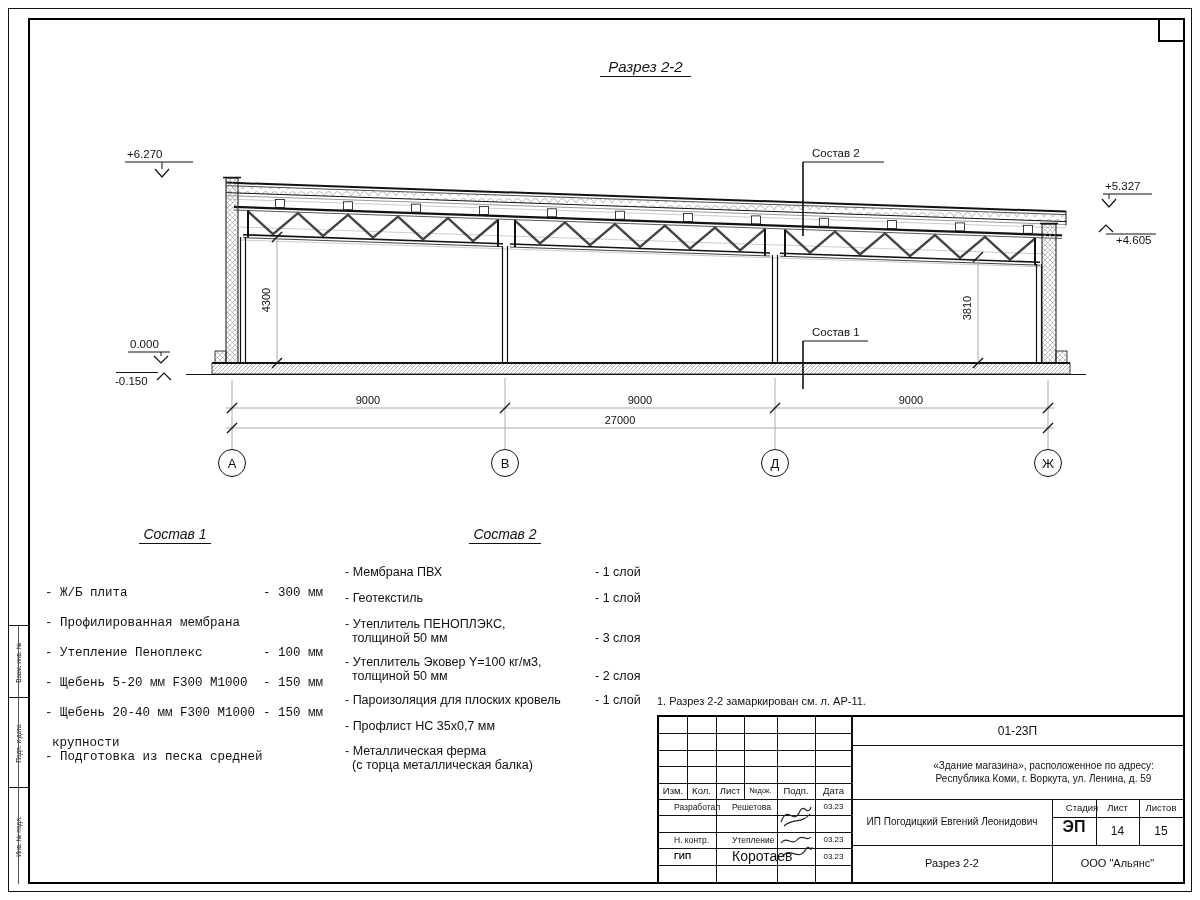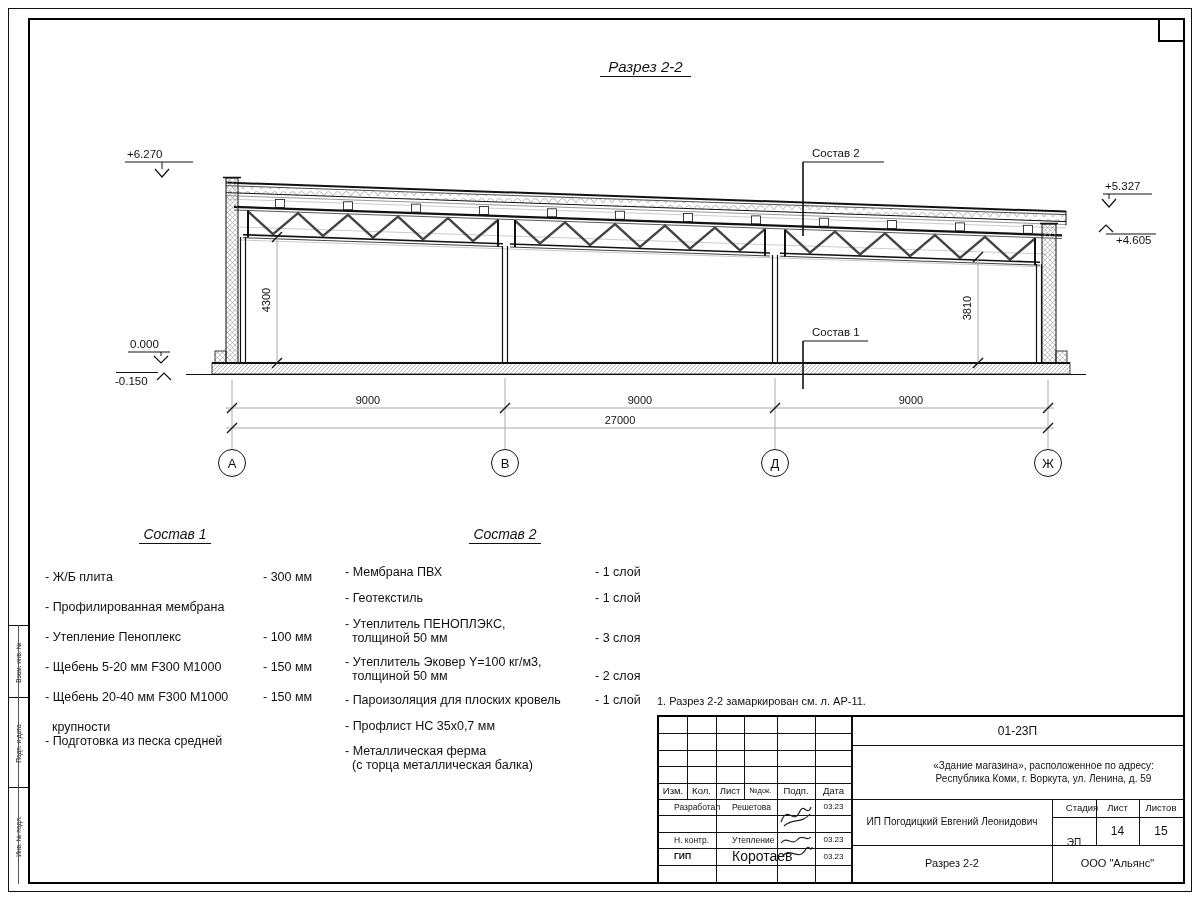--- a/index.html
+++ b/index.html
@@ -217,21 +217,21 @@
     <text x="232" y="467.5">А</text>
     <text x="505" y="467.5">В</text>
     <text x="775" y="467.5">Д</text>
     <text x="1048" y="467.5">Ж</text>
   </g>
 </svg>
 
 <div class="comp-h" style="left:100px;top:526px;width:150px;">
   <span>Состав 1</span>
 </div>
-<div class="comp c1" style="left:45px;top:570px;width:310px;">
+<div class="comp c1" style="left:45px;top:586px;width:310px;font-family:Liberation Mono, monospace;">
   <div class="row" style="height:30px;">
       <span class="l">- Ж/Б плита</span>
       <span class="v">- 300 мм</span>
     </div>
   <div class="row" style="height:30px;">
       <span class="l">- Профилированная мембрана</span>
     </div>
   <div class="row" style="height:30px;">
       <span class="l">- Утепление Пеноплекс</span>
       <span class="v">- 100 мм</span>
@@ -338,17 +338,17 @@
   <div class="cell" style="left:193px;top:0;width:331px;height:28px;font-size:12px;text-align:right;">01-23П</div>
   <div class="abs" style="left:193px;top:28px;width:331px;height:54px;display:flex;flex-direction:column;align-items:center;justify-content:center;font-size:10px;line-height:1.35;text-align:center;padding-left:26px;">
     <span>«Здание магазина», расположенное по адресу:</span>
     <span>Республика Коми, г. Воркута, ул. Ленина, д. 59</span>
   </div>
   <div class="cell" style="left:193px;top:82px;width:200px;height:46px;font-size:10px;">ИП Погодицкий Евгений Леонидович</div>
   <div class="cell" style="left:193px;top:128px;width:200px;height:37px;font-size:11px;">Разрез 2-2</div>
   <div class="cell" style="left:393px;top:82px;width:44px;height:18px;padding-left:8px;">Стадия</div>
   <div class="cell" style="left:437px;top:82px;width:43px;height:18px;">Лист</div>
   <div class="cell" style="left:480px;top:82px;width:44px;height:18px;">Листов</div>
-  <div class="cell" style="left:393px;top:112px;width:44px;height:28px;font-size:10px;">ЭП</div>
+  <div class="cell" style="left:393px;top:96px;width:44px;height:28px;font-size:16px;font-weight:bold;">ЭП</div>
   <div class="cell" style="left:437px;top:100px;width:43px;height:28px;font-size:12px;">14</div>
   <div class="cell" style="left:480px;top:100px;width:44px;height:28px;font-size:12px;">15</div>
   <div class="cell" style="left:393px;top:128px;width:131px;height:37px;font-size:11px;">ООО "Альянс"</div>
 </div>
 
 </body></html>

